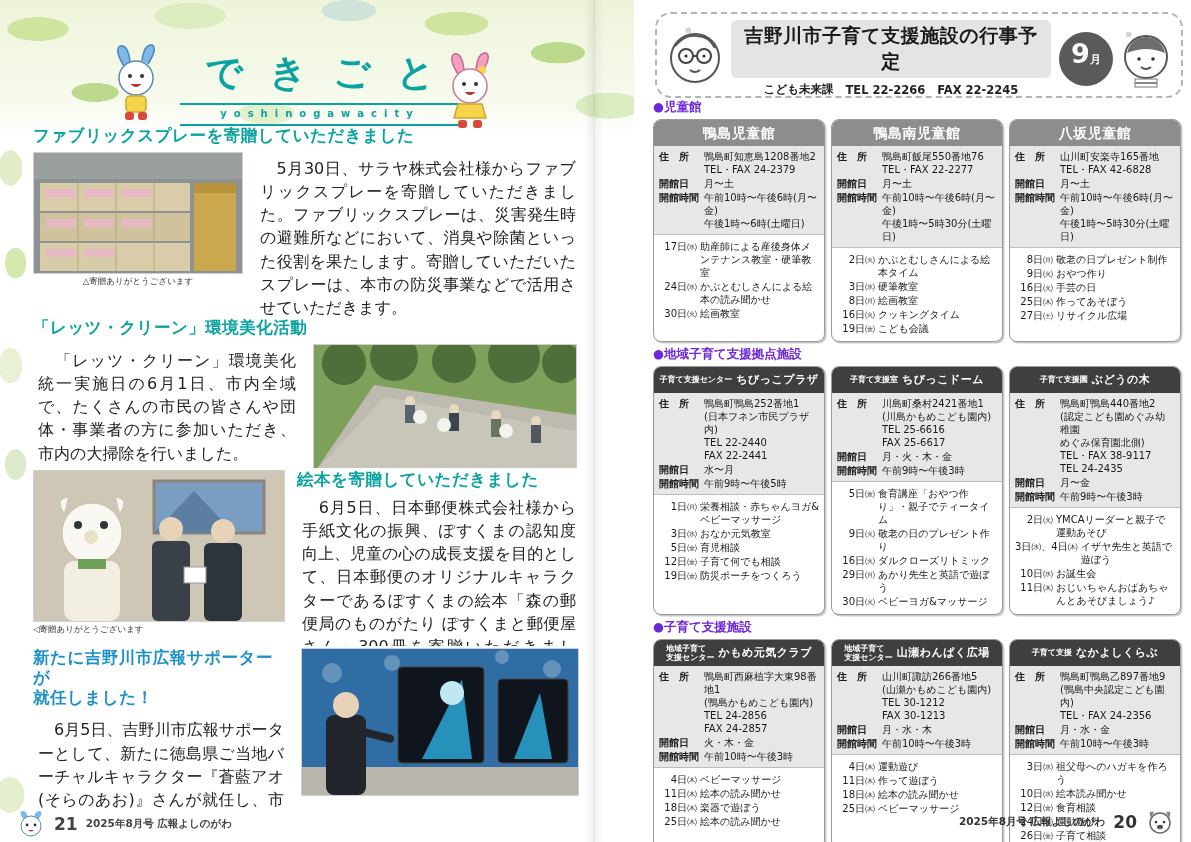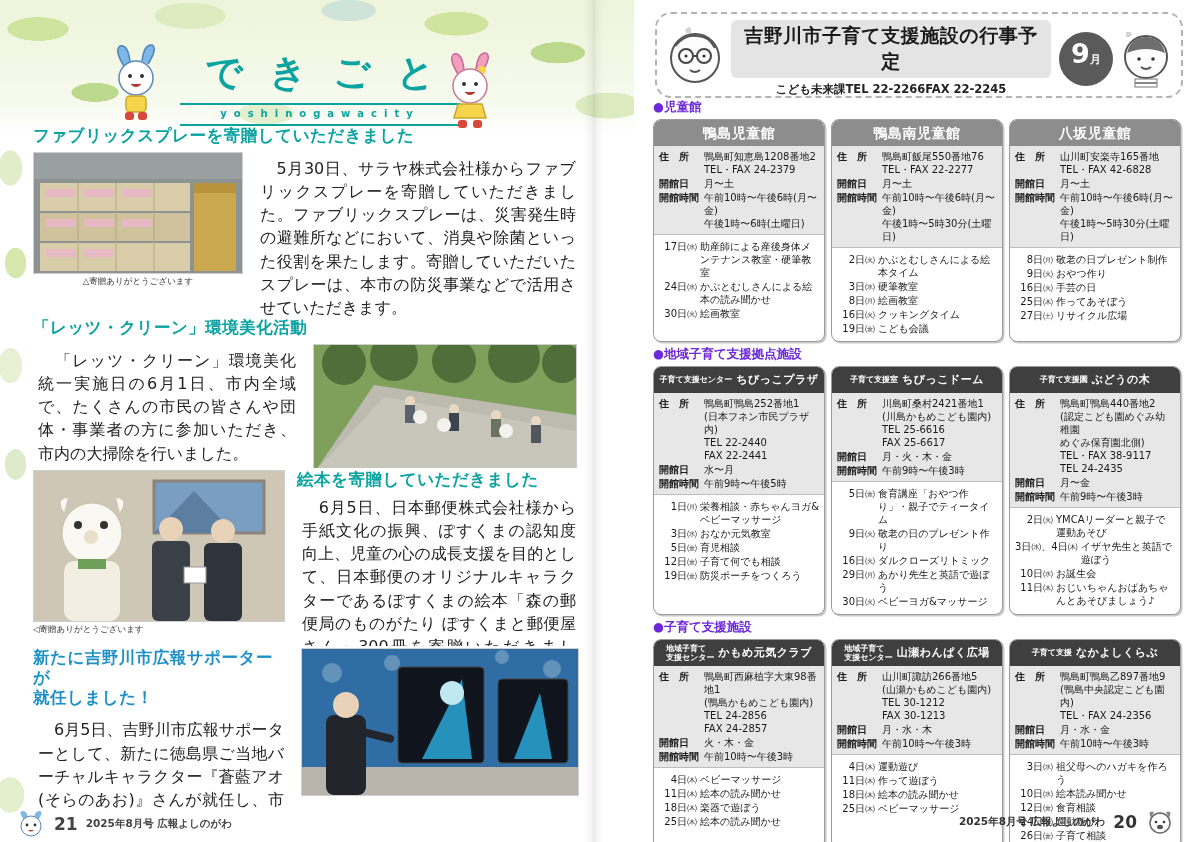--- a/index.html
+++ b/index.html
@@ -69,21 +69,21 @@
   .rp-header{position:absolute;left:60px;top:12px;width:524px;height:82px;border:2px dashed #b3b3b3;border-radius:16px;
     background:
       radial-gradient(circle 3px at 6% 20%, #d4d4d4 98%, transparent),
       radial-gradient(circle 2px at 10% 70%, #dcdcdc 98%, transparent),
       radial-gradient(circle 3px at 90% 25%, #d4d4d4 98%, transparent),
       radial-gradient(circle 2px at 95% 65%, #dcdcdc 98%, transparent),
       #fff;}
   .rp-header-inner{position:absolute;left:10px;top:6px;right:10px;display:flex;align-items:center;gap:8px;}
   .rp-title-col{flex:1;text-align:center;}
   .rp-title{display:inline-block;background:#e4e4e4;border-radius:6px;padding:3px 12px;font-size:19px;font-weight:bold;letter-spacing:.5px;}
-  .rp-sub{margin-top:4px;font-size:11.5px;font-weight:bold;color:#222;display:flex;justify-content:center;gap:0;}
+  .rp-sub{margin-top:4px;font-size:11.5px;font-weight:bold;color:#222;display:flex;justify-content:center;gap:12px;align-items:center;}
   .month-badge{flex:none;width:54px;height:54px;border-radius:50%;background:#5a5a5a;color:#fff;display:flex;align-items:baseline;justify-content:center;padding-top:8px;box-sizing:border-box;}
   .month-badge .n{font-size:27px;font-weight:bold;line-height:1;}
   .month-badge .u{font-size:11px;font-weight:bold;}
   .rp-content{position:absolute;left:58px;top:96px;width:528px;}
   .sec-label{font-size:12.5px;font-weight:bold;margin:3px 0 3px;color:#6d28d9;}
   .cards{display:grid;grid-template-columns:repeat(3,1fr);gap:6px;margin-bottom:4px;align-items:stretch;}
   .card{border:1px solid #9a9a9a;border-radius:8px;overflow:hidden;background:#fff;box-shadow:1.5px 1.5px 0 #c9c9c9;font-size:10px;line-height:1.3;display:flex;flex-direction:column;}
   .card-head{background:#8d8d8d;color:#fff;font-weight:bold;padding:3px 4px;display:flex;align-items:center;justify-content:center;gap:4px;min-height:20px;}
   .card.dark .card-head{background:#3f3f3f;}
   .prefix{font-size:8px;line-height:1.15;white-space:pre-line;text-align:left;flex:none;}

